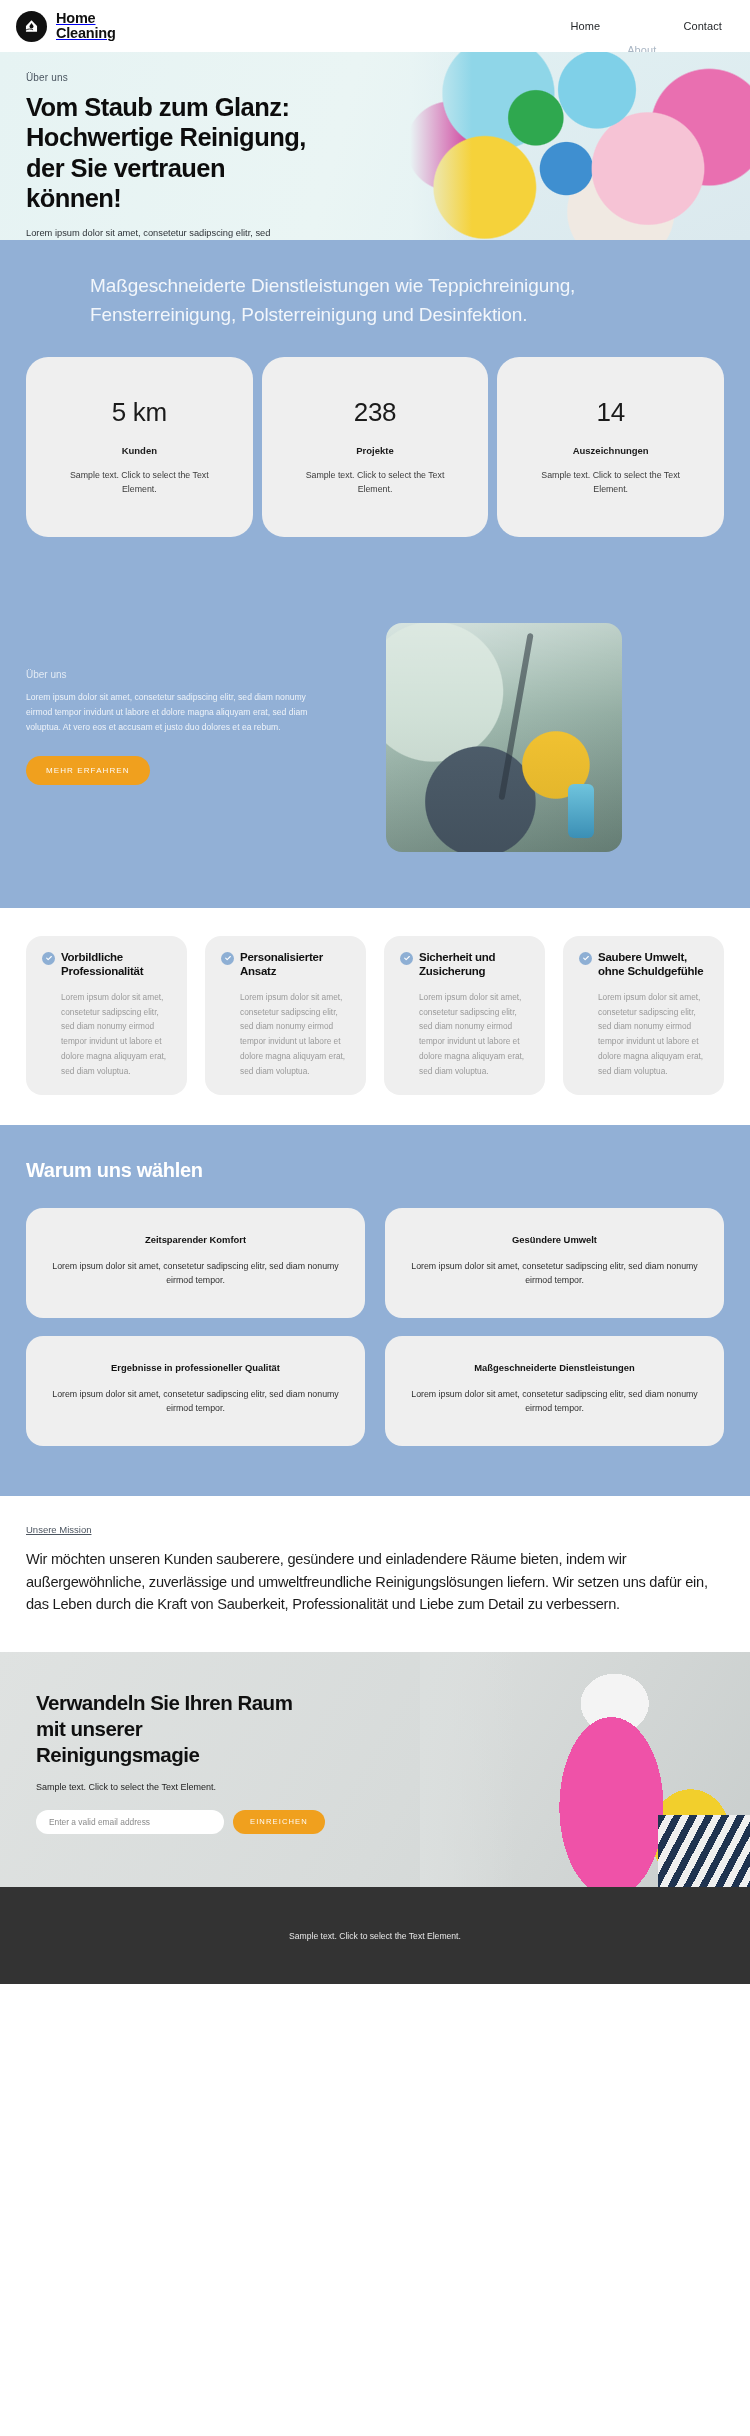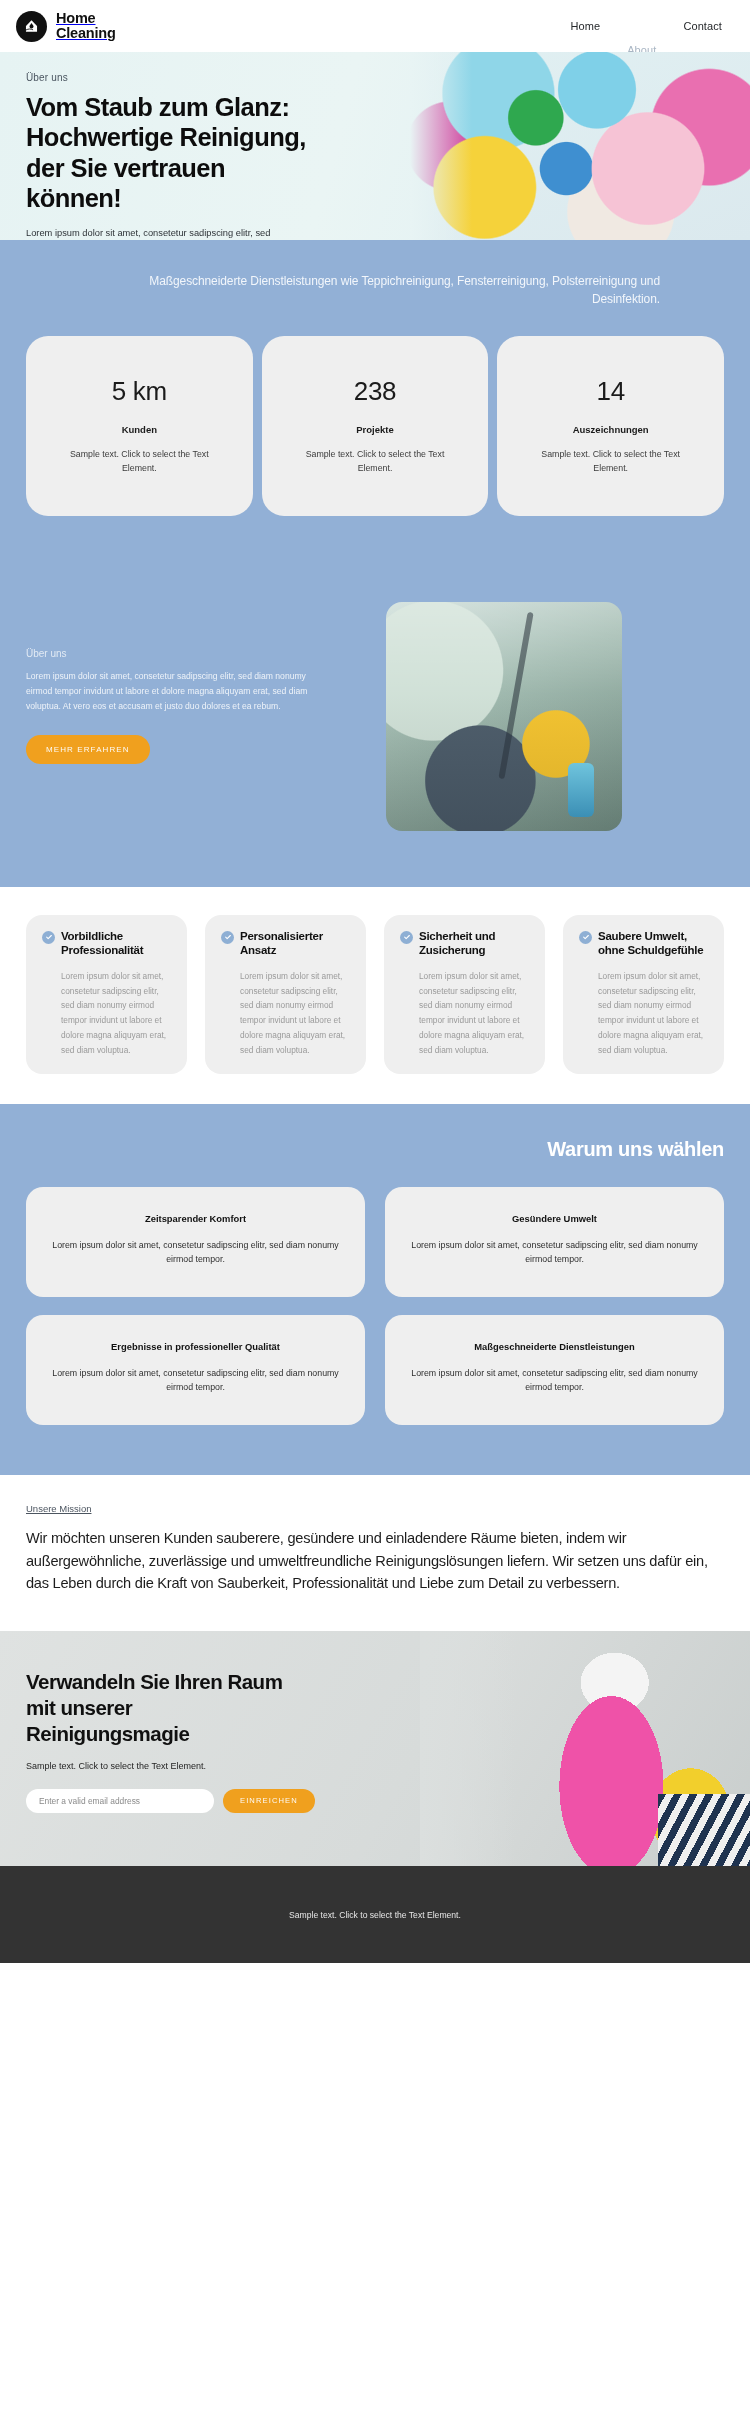--- a/index.html
+++ b/index.html
@@ -75,22 +75,22 @@
     max-width: 290px;
   }
   .hero-body {
     margin-top: 13px; font-size: 9.3px; line-height: 1.72; color: #2e3338;
     max-width: 265px;
   }
 
   
   .band-blue { background: #92b0d6; }
   .services-line {
-    text-align: right; color: #f2f6fb;
-    font-size: 12px; line-height: 1.5; letter-spacing: -0.1px;
+    text-align: left; color: #f2f6fb;
+    font-size: 19px; line-height: 1.5; letter-spacing: -0.1px;
     padding: 32px 90px 24px;
     font-weight: 400;
   }
   .stats-row {
     display: flex; gap: 9px; padding: 4px 26px 42px;
   }
   .stat-card {
     flex: 1; background: #efefef; border-radius: 22px;
     padding: 40px 18px 40px; text-align: center;
     min-height: 144px;
@@ -166,21 +166,21 @@
     display: flex; align-items: center; justify-content: center;
   }
   .feature-body {
     margin-top: 11px; padding-left: 19px;
     font-size: 8.3px; line-height: 1.78; color: #9a9a9a;
   }
 
   
   .why { background: #92b0d6; padding: 34px 26px 50px; }
   .why-title {
-    text-align: right; color: #ffffff; font-size: 20px; font-weight: 800;
+    text-align: left; color: #ffffff; font-size: 20px; font-weight: 800;
     letter-spacing: -0.3px; margin-bottom: 26px;
   }
   .why-grid { display: grid; grid-template-columns: 1fr 1fr; gap: 18px 20px; }
   .why-card {
     background: #efefef; border-radius: 17px;
     padding: 26px 22px 30px; text-align: center; min-height: 82px;
   }
   .why-card-title { font-size: 9.4px; font-weight: 700; color: #121212; }
   .why-card-text {
     margin-top: 14px; font-size: 8.8px; line-height: 1.66; color: #2f2f2f;
@@ -208,21 +208,21 @@
   }
   .cta-photo::after {
     content: ""; position: absolute; right: 0; bottom: 0; width: 92px; height: 72px;
     background: repeating-linear-gradient(118deg, #1f3350 0 7px, #f0f0f0 7px 14px);
   }
   .cta-photo::before {
     content: ""; position: absolute; left: 0; top: 0; bottom: 0; width: 96px;
     background: linear-gradient(90deg, rgba(219,223,222,1) 0%, rgba(219,223,222,0) 100%);
     z-index: 2;
   }
-  .cta-inner { position: relative; z-index: 3; padding: 38px 0 0 26px; width: 420px; }
+  .cta-inner { position: relative; z-index: 3; padding: 38px 0 0 36px; width: 420px; }
   .cta-title {
     font-size: 20.5px; font-weight: 800; color: #101010;
     line-height: 1.26; letter-spacing: -0.5px; max-width: 260px;
   }
   .cta-sub { margin-top: 14px; font-size: 9px; color: #242424; }
   .cta-form { margin-top: 18px; display: flex; align-items: center; gap: 9px; }
   .email-input {
     width: 188px; height: 24px; border-radius: 13px; border: none;
     background: #ffffff; padding: 0 13px;
     font-size: 8.4px; color: #4a4a4a; font-family: inherit; outline: none;

